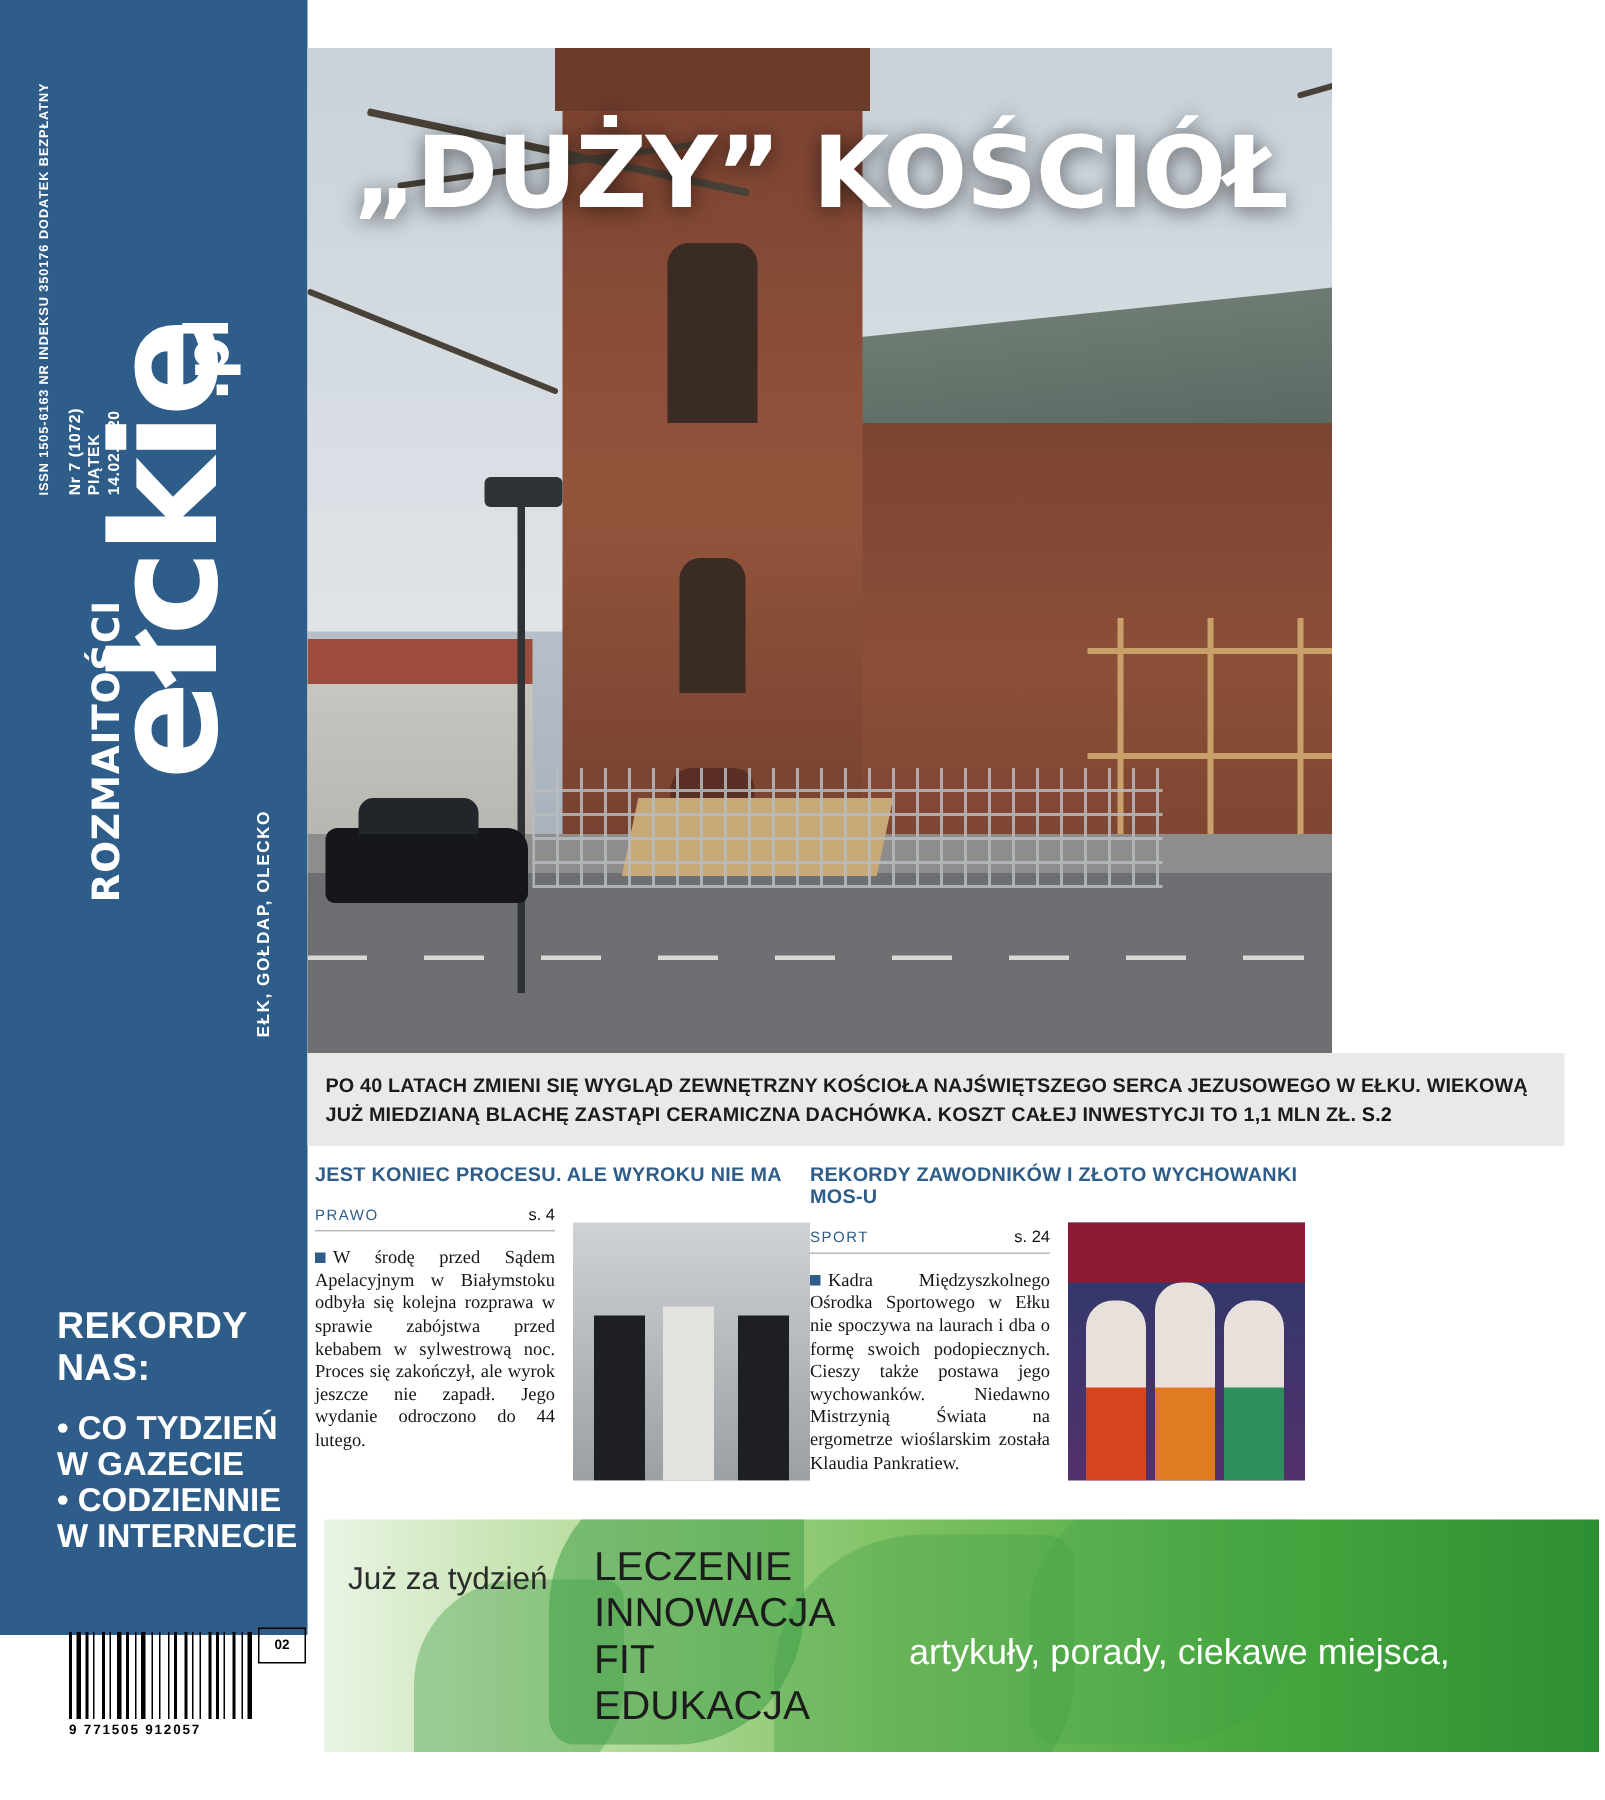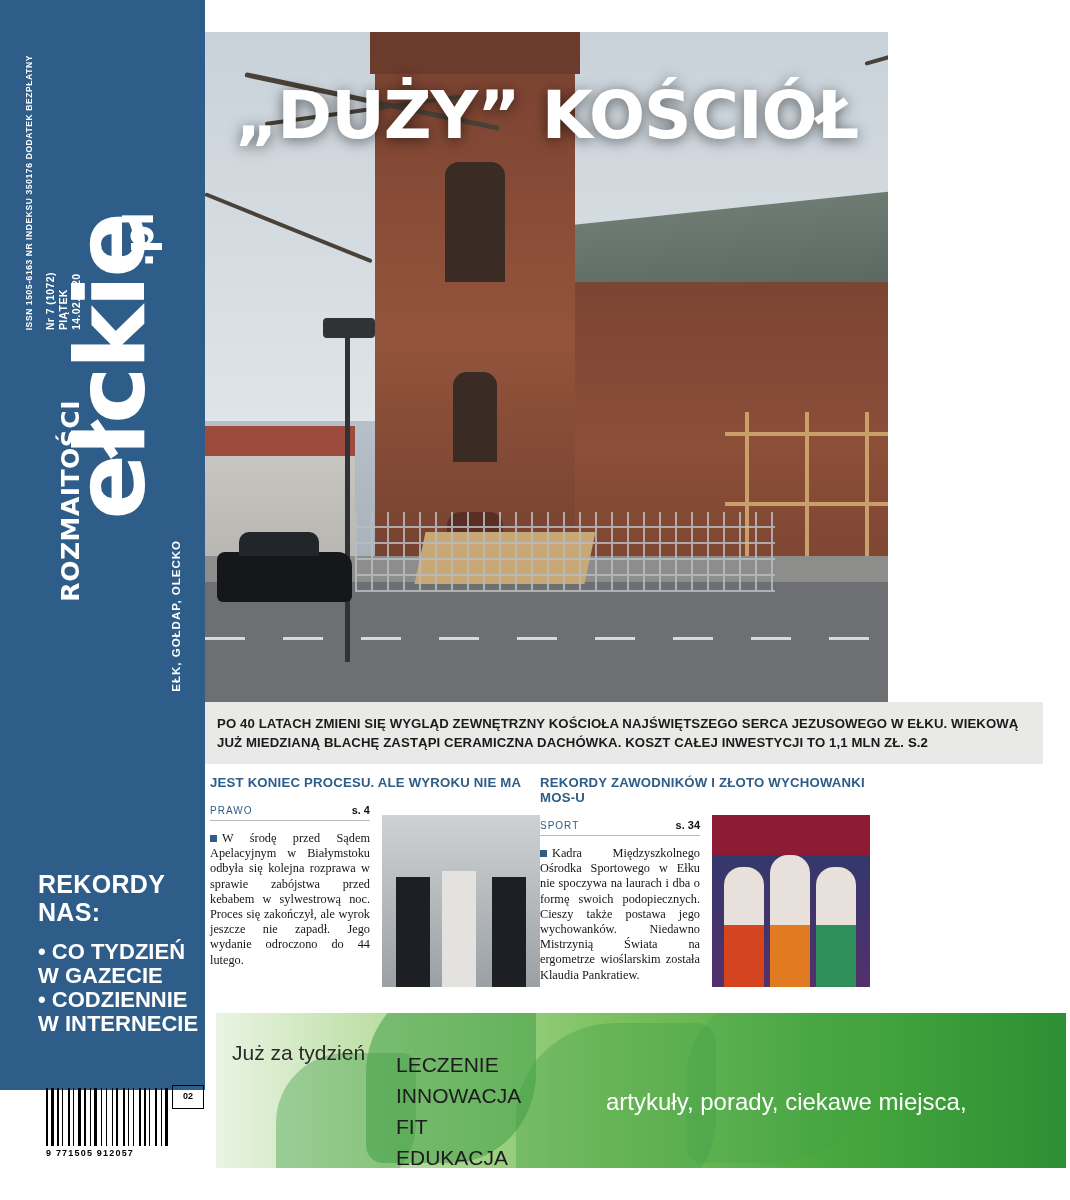--- a/index.html
+++ b/index.html
@@ -156,21 +156,21 @@
   .teaser.t2{left:335px;}
   .t-head{
     color:#2d5d88;font-weight:bold;font-size:13.2px;letter-spacing:.2px;
     margin:0 0 14px 0;
   }
   .t-meta{
     display:flex;justify-content:space-between;align-items:center;
     border-bottom:1px solid #b9b9b9;padding-bottom:4px;width:160px;
   }
   .t-cat{color:#2d5d88;font-size:10px;font-weight:normal;letter-spacing:1px;}
-  .t-pg{font-size:11px;font-weight:bold;color:#111;}
+  .t-pg{font-size:11px;font-weight:normal;color:#111;}
   .t-body{
     width:160px;margin-top:10px;font-family:"Liberation Serif", serif;
     font-size:12.3px;line-height:15.2px;color:#151515;text-align:justify;
   }
   .t-body:before{
     content:"";display:inline-block;width:7px;height:7px;background:#2d5d88;
     margin-right:5px;vertical-align:baseline;
   }
   .t-photo{position:absolute;left:172px;top:40px;width:158px;height:172px;overflow:hidden;}
   .ph1{background:linear-gradient(#cfd2d4,#9aa0a4);}
@@ -194,22 +194,22 @@
     position:absolute;left:216px;top:1013px;width:838px;height:155px;
     background:linear-gradient(90deg,#eaf4e4 0%,#bfe0a8 18%,#7fc263 45%,#49a83f 72%,#2d8f33 100%);
     overflow:hidden;
     padding-left:12px;
   }
   .leaf{position:absolute;background:#3f9e46;opacity:.55;border-radius:50% 10% 50% 10%;}
   .promo .zaty{
     position:absolute;left:16px;top:28px;font-size:21px;color:#2b2b2b;
   }
   .promo .cats{
-    position:absolute;left:180px;top:16px;font-size:21px;line-height:31px;
-    color:#1c1c1c;font-weight:normal;margin-top:20px;
+    position:absolute;left:180px;top:16px;font-size:27px;line-height:31px;
+    color:#1c1c1c;font-weight:normal;
   }
   .promo .claim{
     position:absolute;left:390px;top:72px;font-size:24px;line-height:34px;
     color:#ffffff;
   }
   .bottom-white{
     position:absolute;left:0;top:1168px;width:1070px;height:32px;background:#fff;
   }
 </style>
 </head>
@@ -346,21 +346,21 @@
         <div class="fig a"></div>
           <div class="fig c"></div>
           <div class="fig b"></div>
       </div>
     </div>
 
     <div class="teaser t2">
       <div class="t-head">REKORDY ZAWODNIKÓW I ZŁOTO WYCHOWANKI MOS-U</div>
       <div class="t-meta">
         <span class="t-cat">SPORT</span>
-        <span class="t-pg">s. 34</span>
+        <span class="t-pg">s. 24</span>
       </div>
       <div class="t-body">Kadra Międzyszkolnego Ośrodka Sportowego w Ełku nie spoczywa na laurach i dba o formę swoich podopiecznych. Cieszy także postawa jego wychowanków. Niedawno Mistrzynią Świata na ergometrze wioślarskim została Klaudia Pankratiew.</div>
       <div class="t-photo ph2">
         <div class="banner"></div>
         <div class="girl g1"></div>
           <div class="girl g2"></div>
           <div class="girl g3"></div>
         <div class="jersey j1"></div>
           <div class="jersey j2"></div>
           <div class="jersey j3"></div>

